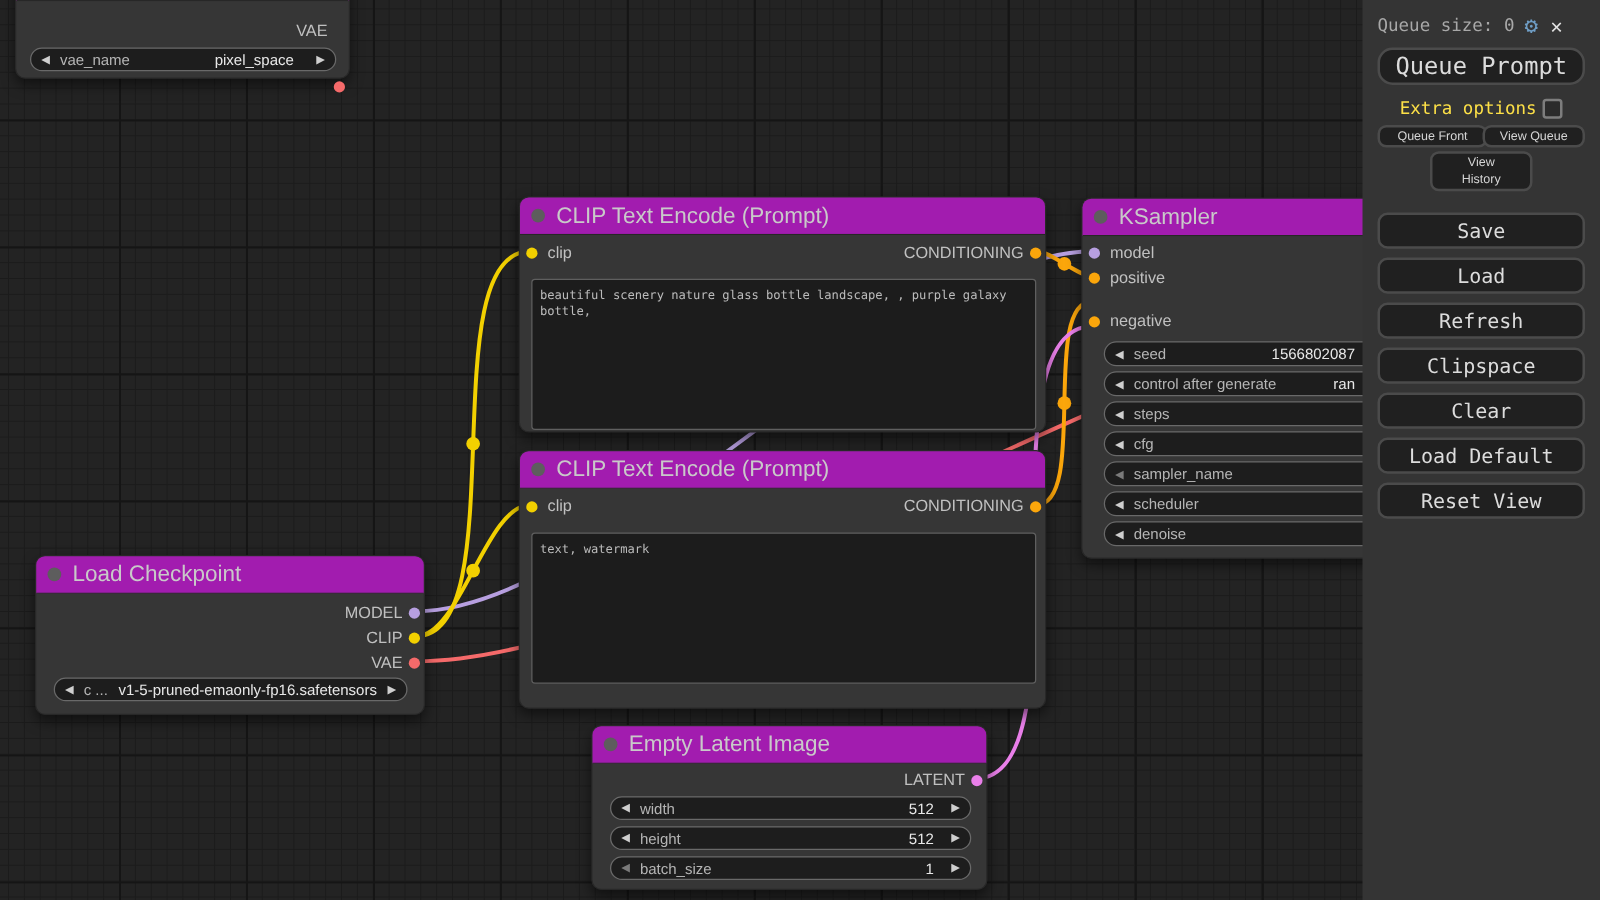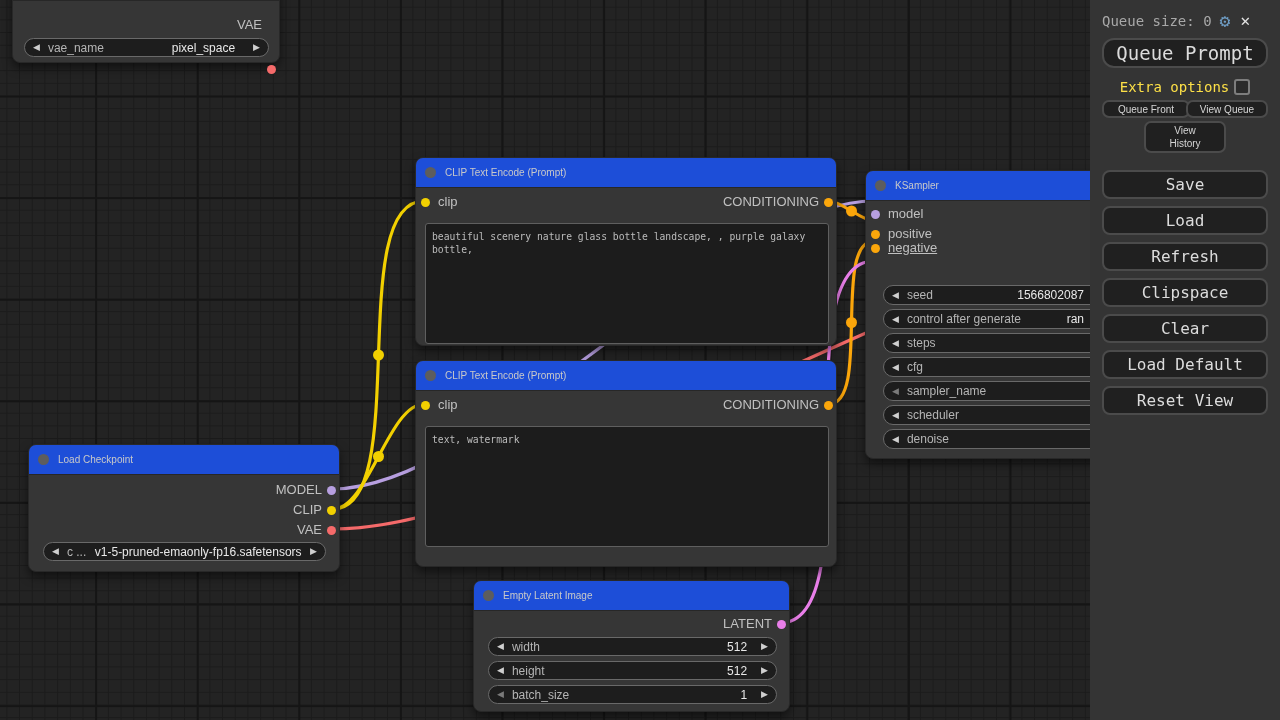--- a/index.html
+++ b/index.html
@@ -9,22 +9,22 @@
     background-image:
       linear-gradient(#151515 1.5px, transparent 1.5px),
       linear-gradient(90deg,#151515 1.5px, transparent 1.5px),
       linear-gradient(#1b1b1b 1px, transparent 1px),
       linear-gradient(90deg,#1b1b1b 1px, transparent 1px);
     background-size:101.6px 101.6px,101.6px 101.6px,12.7px 12.7px,12.7px 12.7px;
     background-position:95.2px -6px;}
   #wires{position:absolute;left:0;top:0;z-index:1;}
   .node{position:absolute;z-index:2;background:#363636;border:1px solid #282828;
     border-radius:8px;box-shadow:0 5px 10px rgba(0,0,0,.5);box-sizing:border-box;}
-  .node-title{position:relative;height:29px;background:#1d4ed8;border-radius:7px 7px 0 0;
-    border-bottom:1px solid #272727;color:#c9c9c9;font-size:10px;line-height:29px;padding-left:29px;
+  .node-title{position:relative;height:29px;background:#a21caf;border-radius:7px 7px 0 0;
+    border-bottom:1px solid #272727;color:#c9c9c9;font-size:18px;line-height:29px;padding-left:29px;
     white-space:nowrap;overflow:hidden;}
   .title-dot{position:absolute;left:9px;top:9px;width:11px;height:11px;border-radius:50%;background:#5d5d5d;}
   .slot-row{position:absolute;left:0;right:0;height:20px;line-height:20px;font-size:13px;color:#c0c0c0;}
   .slot-row .in-label{margin-left:22px;}
   .slot-row.out{text-align:right;padding-right:17px;}
   .port{position:absolute;width:9px;height:9px;border-radius:50%;top:5.5px;}
   .port.in{left:4.5px;}
   .port.out{right:3.5px;}
   .pill{position:absolute;display:flex;align-items:center;background:#1d1d1d;
     border:1px solid #696969;border-radius:11px;font-size:12px;color:#b5b5b5;
@@ -142,34 +142,34 @@
     </div>
     <div class="slot-row" style="top:34px;">
       <span class="port in" style="background-color: rgb(242, 208, 0);"></span>
       <span class="in-label">clip</span>
       <span style="position:absolute;right:17px;">CONDITIONING</span>
       <span class="port out" style="background-color: rgb(251, 166, 11);"></span>
     </div>
     <div class="textbox" style="left:9px;top:65px;width:404px;height:121px;">text, watermark</div>
   </div>
 
-  <div class="node" style="left:865px;top:158px;width:260px;height:289px;margin-top:12px;">
+  <div class="node" style="left:865px;top:158px;width:260px;height:289px;">
     <div class="node-title">
       <span class="title-dot"></span>
       <span>KSampler</span>
     </div>
     <div class="slot-row" style="top:33px;">
       <span class="port in" style="background-color: rgb(183, 159, 224);"></span>
       <span class="in-label">model</span>
     </div>
     <div class="slot-row" style="top:53px;">
       <span class="port in" style="background-color: rgb(251, 166, 11);"></span>
       <span class="in-label">positive</span>
     </div>
-    <div class="slot-row" style="top:67px;text-decoration:underline;">
+    <div class="slot-row" style="top:88px;">
       <span class="port in" style="background-color: rgb(251, 166, 11);"></span>
       <span class="in-label">negative</span>
     </div>
 
     <div class="pill" style="left:17px;top:114px;width:226px;height:20px;">
       <span class="arr left">◀</span>
       <span class="wlabel">seed</span>
       <span class="spacer"></span>
       <span class="wvalue" style="margin-right:24px;">1566802087</span>
     </div>

